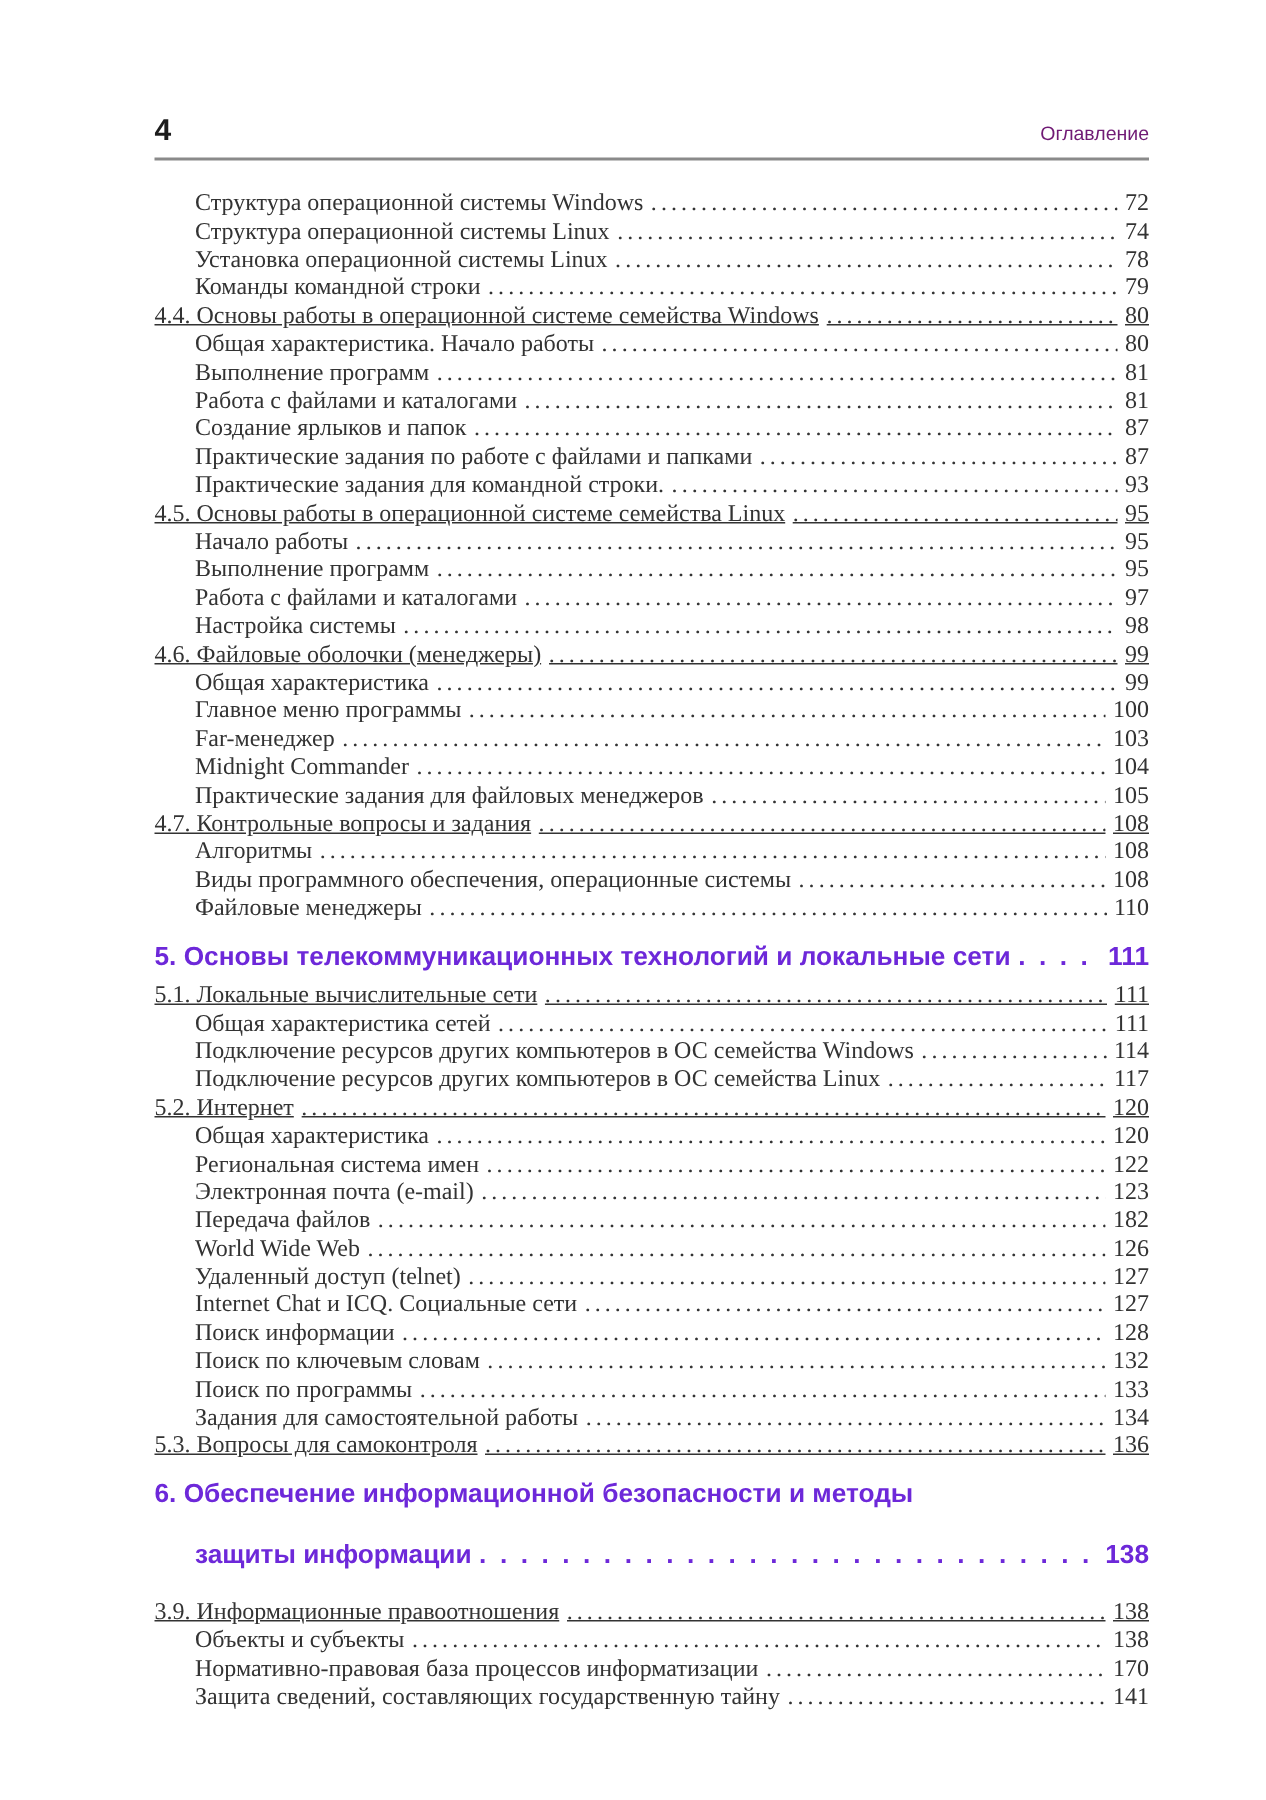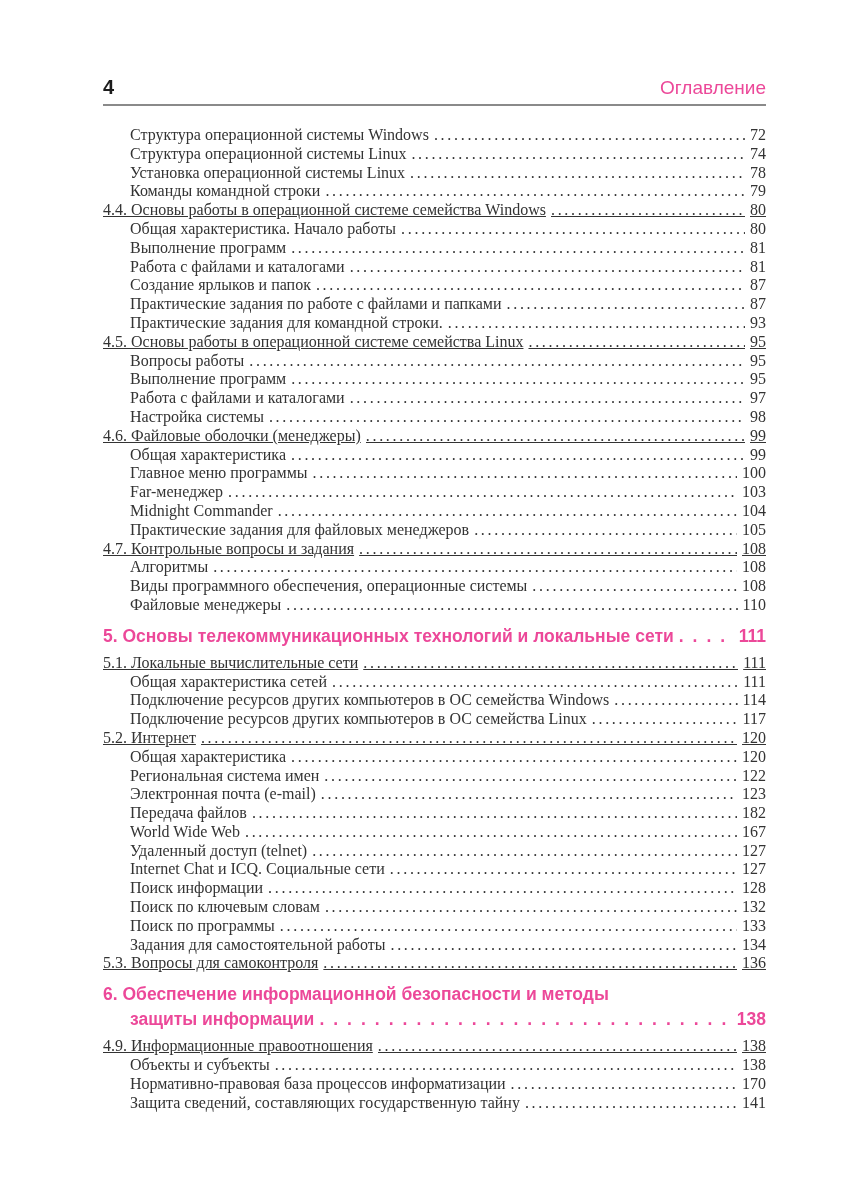--- a/index.html
+++ b/index.html
@@ -22,22 +22,22 @@
     align-items: baseline;
     line-height: 22px;
     font-family: "Liberation Sans", "DejaVu Sans", sans-serif;
   }
   .page-num {
     font-weight: bold;
     font-size: 20px;
     color: #1c1c1c;
   }
   .header-title {
-    font-size: 19px;
-    color: #ec4899;
+    font-size: 13px;
+    color: #701a75;
   }
   .rule {
     height: 2px;
     background: #8a8a8a;
     margin-top: 5px;
   }
   .toc {
     margin-top: 20px;
     font-family: "Liberation Serif", "DejaVu Serif", serif;
     font-size: 16px;
@@ -68,25 +68,25 @@
     padding-left: 5px;
     text-align: center;
   }
   .lvl-item { padding-left: 27px; }
   .lvl-numbered { padding-left: 0; text-decoration: underline; }
   .lvl-chapter, .lvl-chapter-cont {
     font-family: "Liberation Sans", "DejaVu Sans", sans-serif;
     font-weight: 700;
     font-size: 17.5px;
     line-height: 24px;
-    color: #ec4899;
+    color: #6d28d9;
   }
   .lvl-chapter { margin-top: 9px; margin-bottom: 6px; }
-  .lvl-chapter.no-page { margin-bottom: 1px; }
-  .lvl-chapter-cont { padding-left: 27px; margin-bottom: 6px; }
+  .lvl-chapter.no-page { margin-bottom: 17px; }
+  .lvl-chapter-cont { padding-left: 27px; margin-bottom: 18px; }
   .lvl-chapter .leader::after,
   .lvl-chapter-cont .leader::after {
     letter-spacing: 9px;
   }
 </style>
 </head>
 <body>
 
 <div class="page">
   <header class="page-header">
@@ -164,21 +164,21 @@
         <span class="pageno">93</span>
       </div>
 
       <div class="toc-row lvl-numbered">
         <span class="toc-label">4.5. Основы работы в операционной системе семейства Linux</span>
         <span class="leader"></span>
         <span class="pageno">95</span>
       </div>
 
       <div class="toc-row lvl-item">
-        <span class="toc-label">Вопросы работы</span>
+        <span class="toc-label">Начало работы</span>
         <span class="leader"></span>
         <span class="pageno">95</span>
       </div>
 
       <div class="toc-row lvl-item">
         <span class="toc-label">Выполнение программ</span>
         <span class="leader"></span>
         <span class="pageno">95</span>
       </div>
 
@@ -310,21 +310,21 @@
 
       <div class="toc-row lvl-item">
         <span class="toc-label">Передача файлов</span>
         <span class="leader"></span>
         <span class="pageno">182</span>
       </div>
 
       <div class="toc-row lvl-item">
         <span class="toc-label">World Wide Web</span>
         <span class="leader"></span>
-        <span class="pageno">167</span>
+        <span class="pageno">126</span>
       </div>
 
       <div class="toc-row lvl-item">
         <span class="toc-label">Удаленный доступ (telnet)</span>
         <span class="leader"></span>
         <span class="pageno">127</span>
       </div>
 
       <div class="toc-row lvl-item">
         <span class="toc-label">Internet Chat и ICQ. Социальные сети</span>
@@ -367,21 +367,21 @@
 
       </div>
 
       <div class="toc-row lvl-chapter-cont">
         <span class="toc-label">защиты информации</span>
         <span class="leader"></span>
         <span class="pageno">138</span>
       </div>
 
       <div class="toc-row lvl-numbered">
-        <span class="toc-label">4.9. Информационные правоотношения</span>
+        <span class="toc-label">3.9. Информационные правоотношения</span>
         <span class="leader"></span>
         <span class="pageno">138</span>
       </div>
 
       <div class="toc-row lvl-item">
         <span class="toc-label">Объекты и субъекты</span>
         <span class="leader"></span>
         <span class="pageno">138</span>
       </div>
 

